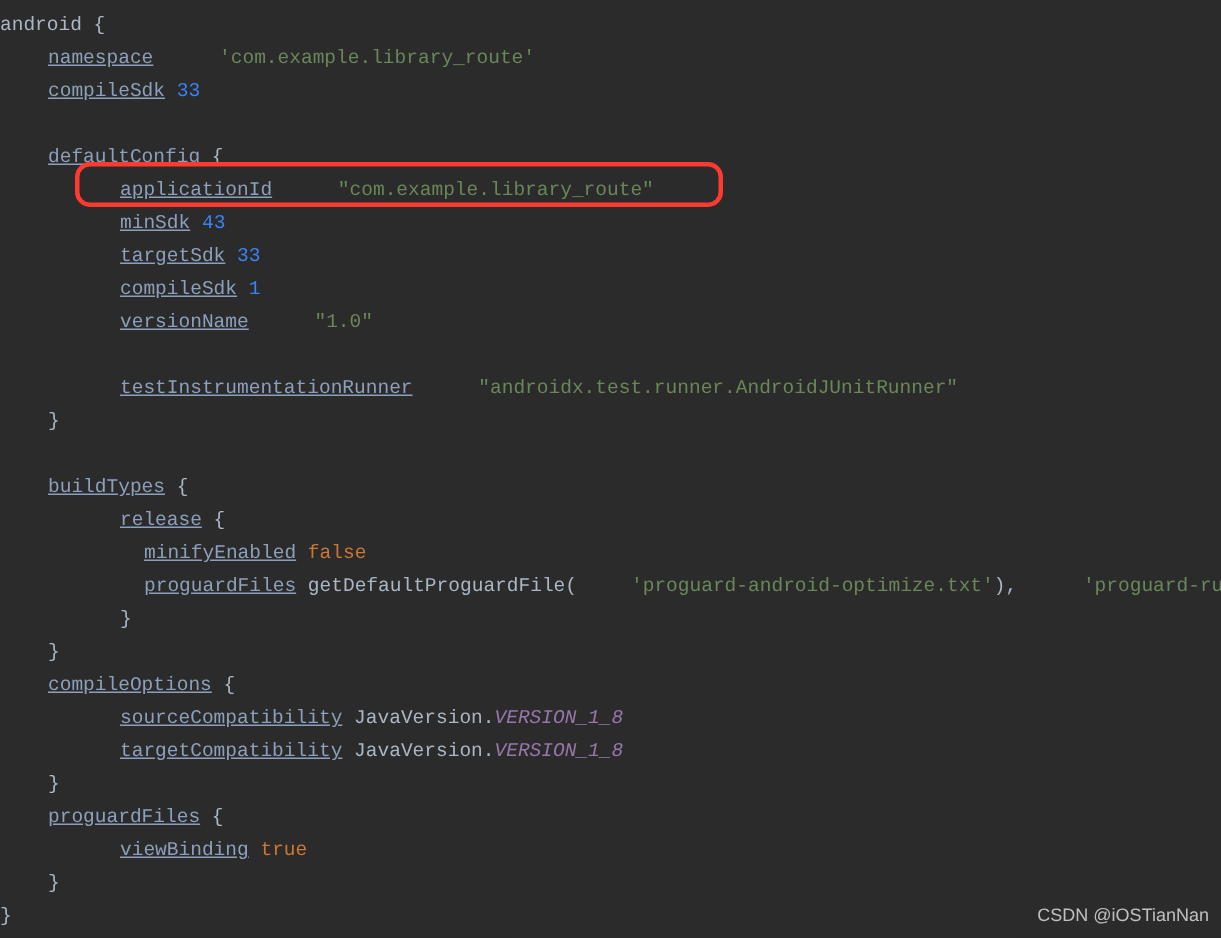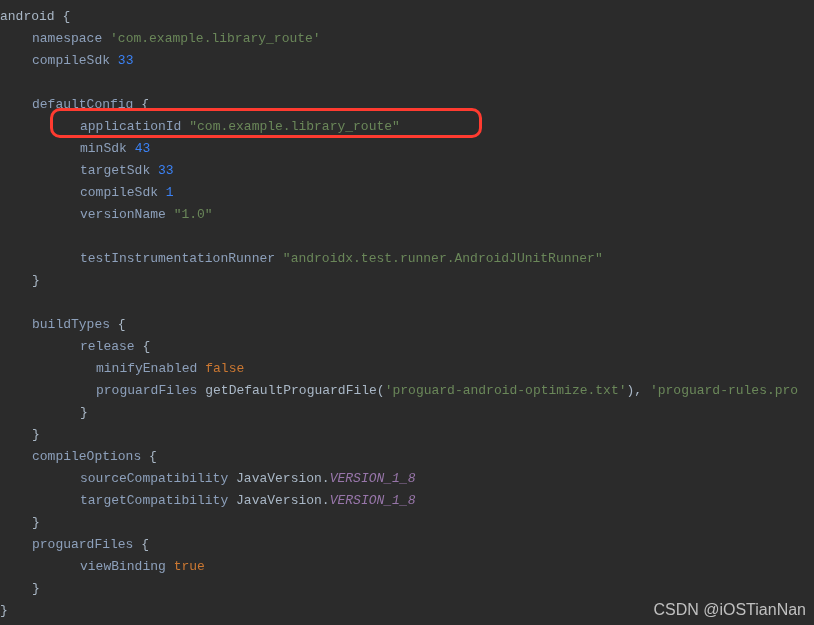--- a/index.html
+++ b/index.html
@@ -15,41 +15,41 @@
     overflow: hidden;
     position: relative;
   }
   pre {
     margin: 0;
     padding: 6px 0 0 0;
     white-space: pre;
     font-family: inherit;
   }
   .kw   { color: #a9b7c6; }          
-  .key  { color: #8da0bb; }           
-  .str  { color: #6a8759; }           
+  .key  { color: #8da0bb; text-decoration: underline; }           
+  .str  { color: #6a8759; margin-left: 36px; }           
   .num  { color: #3b82f6; }           
   .bool { color: #cc7832; }           
   .enum { color: #9876aa; font-style: italic; } 
   .pun  { color: #a9b7c6; }           
 
   .highlight-box {
     position: absolute;
     border: 3px solid #ff3b30;
     border-radius: 10px;
     pointer-events: none;
   }
 
   .watermark {
     position: absolute;
     right: 8px;
     bottom: 4px;
     color: #d0d0d0;
     font-family: Arial, sans-serif;
-    font-size: 16px;
+    font-size: 12px;
     opacity: 0.9;
   }
 
   .i1 { padding-left: 32px; display:inline-block; }
   .i2 { padding-left: 80px; display:inline-block; }
   .i3 { padding-left: 96px; display:inline-block; }
   .i0 { padding-left: 0;  display:inline-block; }
 </style>
 </head>
 <body>

